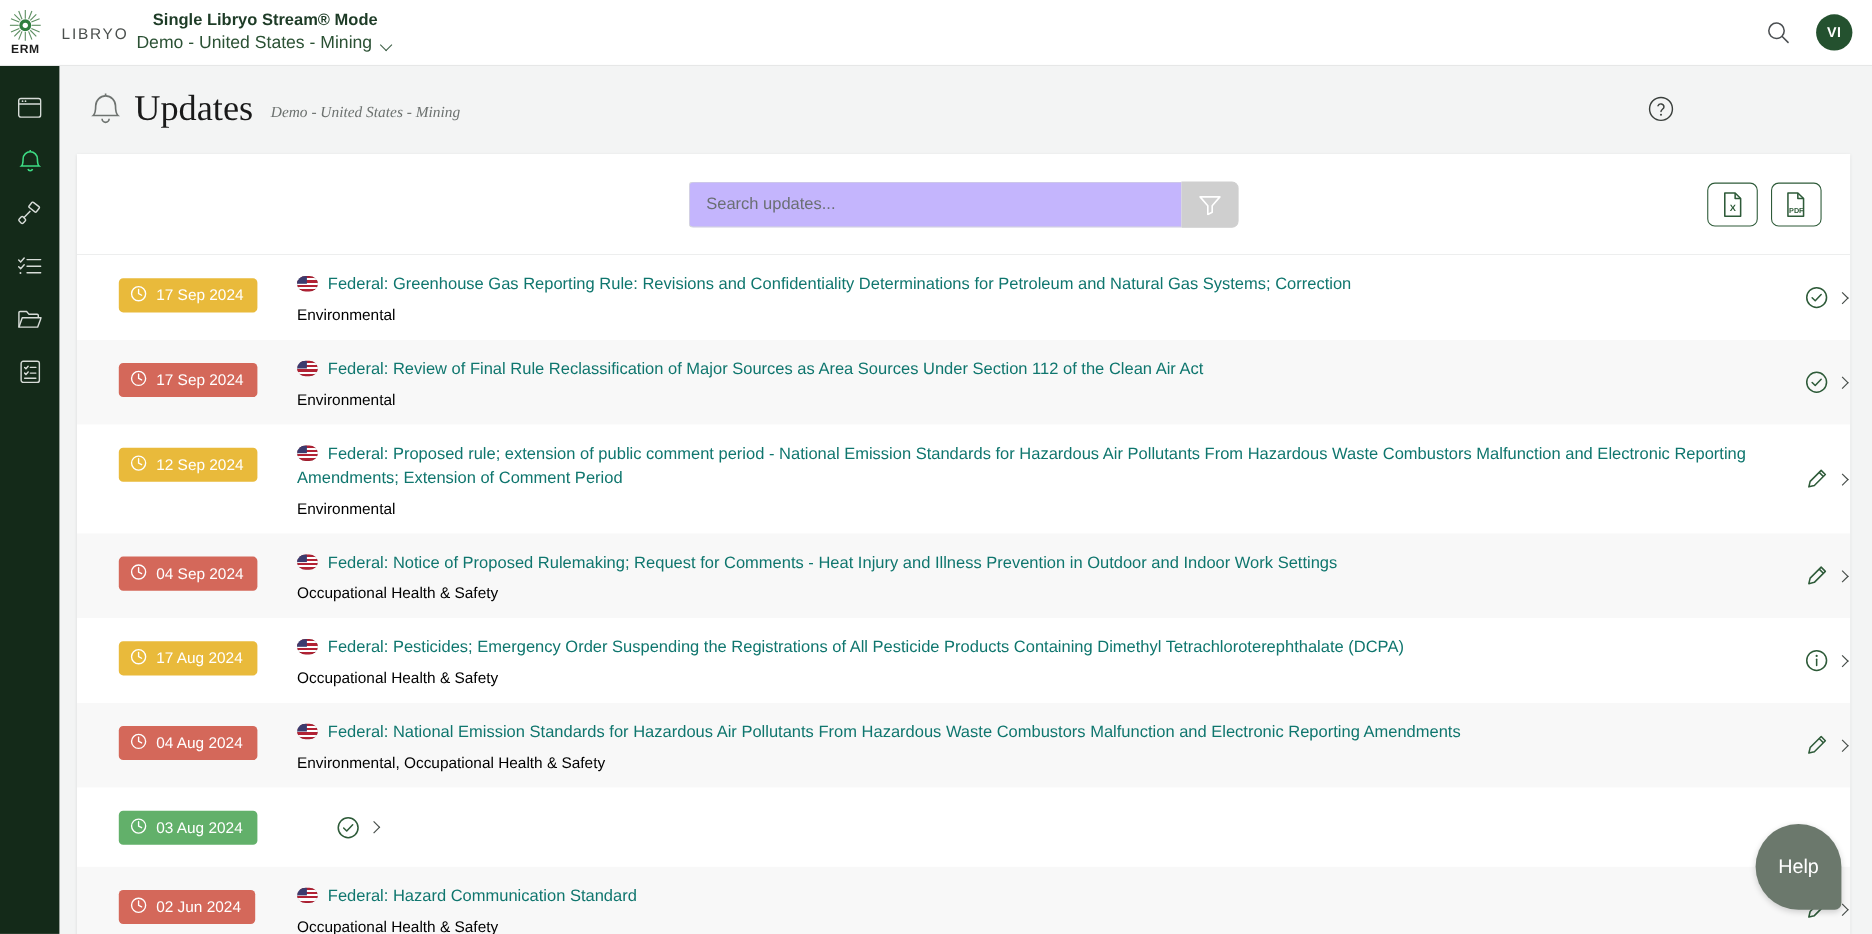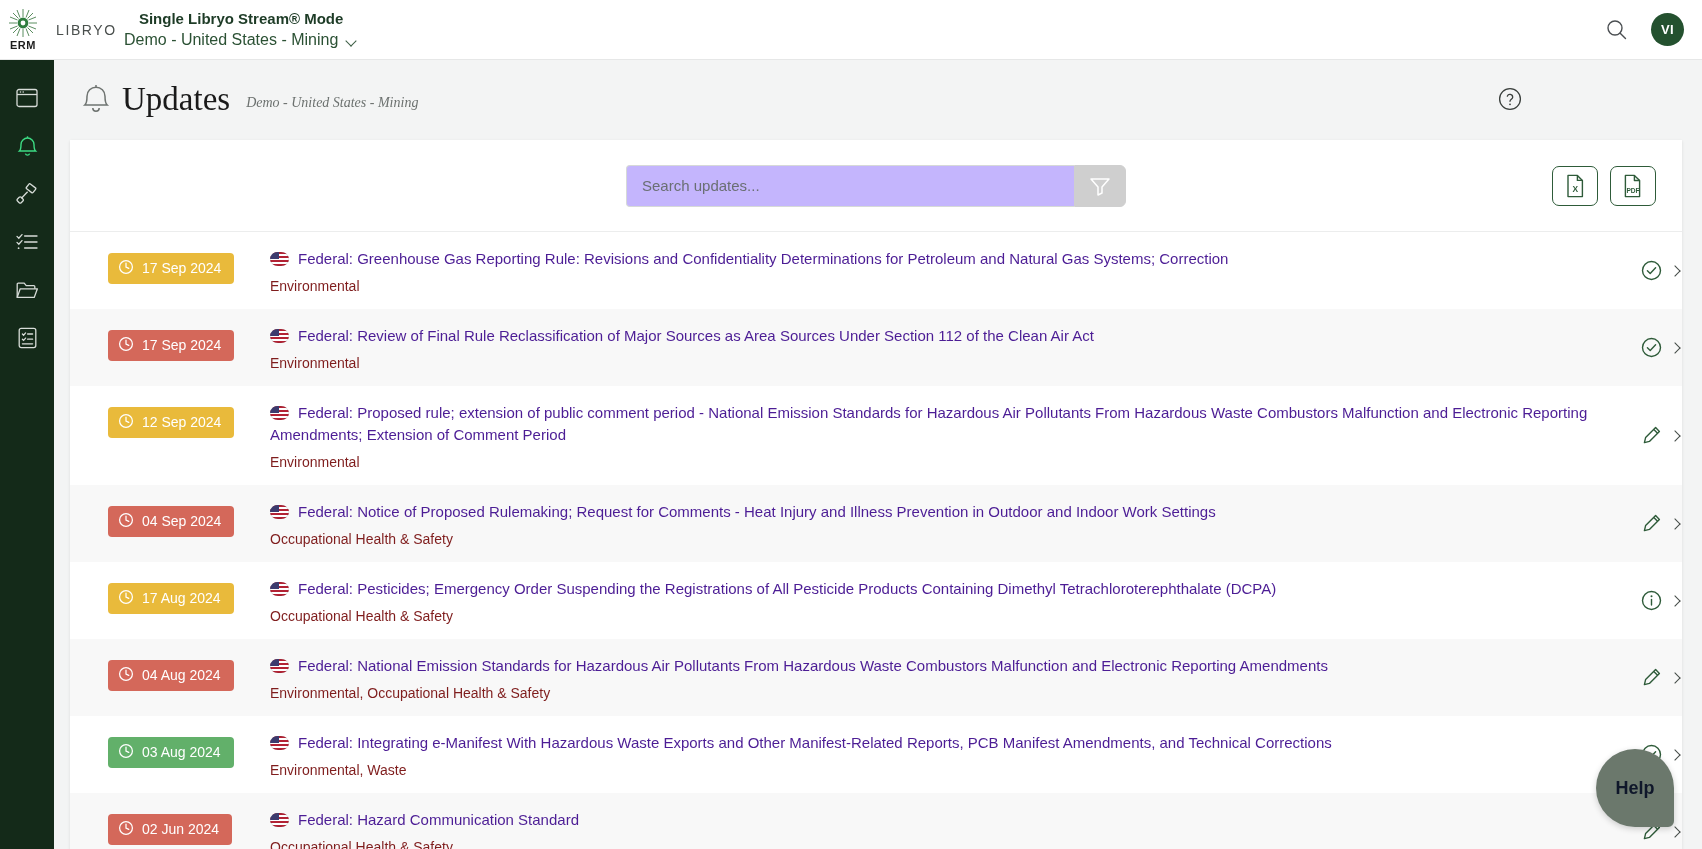--- a/index.html
+++ b/index.html
@@ -140,59 +140,58 @@
     border-radius: 4px;
     color: #ffffff; font-size: 14px; white-space: nowrap;
   }
   .badge.amber { background: #e9ba3b; }
   .badge.red   { background: #d4685a; }
   .badge.green { background: #62b06a; }
   .badge-clock { width: 16px; height: 16px; flex: 0 0 16px; }
 
   .row-main { flex: 1 1 auto; padding-top: 2px; min-width: 0; }
   .row-title {
-    font-size: 15px; color: #4c1d95; line-height: 22px; font-weight: 500;
+    font-size: 15px; color: #0f766e; line-height: 22px; font-weight: 500;
   }
   .flag {
     display: inline-block; width: 19px; height: 14px;
     border-radius: 50%/60%; vertical-align: -2px; margin-right: 9px;
     background:
       linear-gradient(#b22234 0 14%, #fff 14% 28%, #b22234 28% 42%, #fff 42% 56%, #b22234 56% 70%, #fff 70% 84%, #b22234 84% 100%);
     position: relative; overflow: hidden;
     box-shadow: 0 0 0 .5px rgba(0,0,0,.15) inset;
   }
   .flag::before {
     content: ""; position: absolute; left: 0; top: 0;
     width: 9px; height: 7px; background: #3c3b6e;
   }
-  .row-cat { font-size: 14px; color: #7f1d1d; margin-top: 7px; line-height: 18px; }
+  .row-cat { font-size: 14px; color: #000000; margin-top: 7px; line-height: 18px; }
 
   .row-actions {
     width: 74px; flex: 0 0 74px;
     display: flex; align-items: center; justify-content: flex-end; gap: 9px;
     align-self: center;
   }
   .act-icon { width: 22px; height: 22px; display: flex; align-items: center; justify-content: center; cursor: pointer; }
   .chev-right { width: 8px; height: 12px; position: relative; cursor: pointer; }
   .chev-right::before {
     content: ""; position: absolute; left: 0; top: 2px;
     width: 7px; height: 7px;
     border-top: 1.5px solid #444b47; border-right: 1.5px solid #444b47;
     transform: rotate(45deg);
   }
 
   
   .help-bubble {
     position: absolute; right: 28px; bottom: 22px;
     width: 78px; height: 78px; border-radius: 50% 50% 6px 50%;
-    background: #6b786c; color: #0f172a;
+    background: #6b786c; color: #ffffff;
     display: flex; align-items: center; justify-content: center;
     font-size: 18px; cursor: pointer; z-index: 60;
     box-shadow: 0 2px 6px rgba(0,0,0,.18);
-    font-weight: bold;
   }
 </style>
 </head>
 <body>
 
 <div class="topbar">
   <div class="brand">
     <div class="erm-logo">
       <div class="erm-mark">
         <svg width="30" height="30" viewBox="0 0 30 30">
@@ -492,24 +491,20 @@
       <div class="row">
         <div class="row-datecol">
           <span class="badge green">
             <span><svg class="badge-clock" viewBox="0 0 18 18" fill="none" stroke="#ffffff" stroke-width="1.4">
                 <circle cx="9" cy="9" r="7.2"></circle>
                 <polyline points="9,4.6 9,9 12.1,10.6" stroke-linecap="round"></polyline>
               </svg></span>
             <span>03 Aug 2024</span>
           </span>
         </div>
-        <div class="row-main">
-          <div class="row-title"><span class="flag"></span><span>Federal: Integrating e-Manifest With Hazardous Waste Exports and Other Manifest-Related Reports, PCB Manifest Amendments, and Technical Corrections</span></div>
-          <div class="row-cat">Environmental, Waste</div>
-        </div>
         <div class="row-actions">
           <span class="act-icon">
             <svg width="21" height="21" viewBox="0 0 21 21" fill="none" stroke="#2e5b39" stroke-width="1.4">
               <circle cx="10.5" cy="10.5" r="9"></circle>
               <polyline points="6.4,10.7 9.2,13.4 14.6,7.8" stroke-linecap="round" stroke-linejoin="round"></polyline>
             </svg>
           </span>
           <span class="chev-right"></span>
         </div>
       </div>

